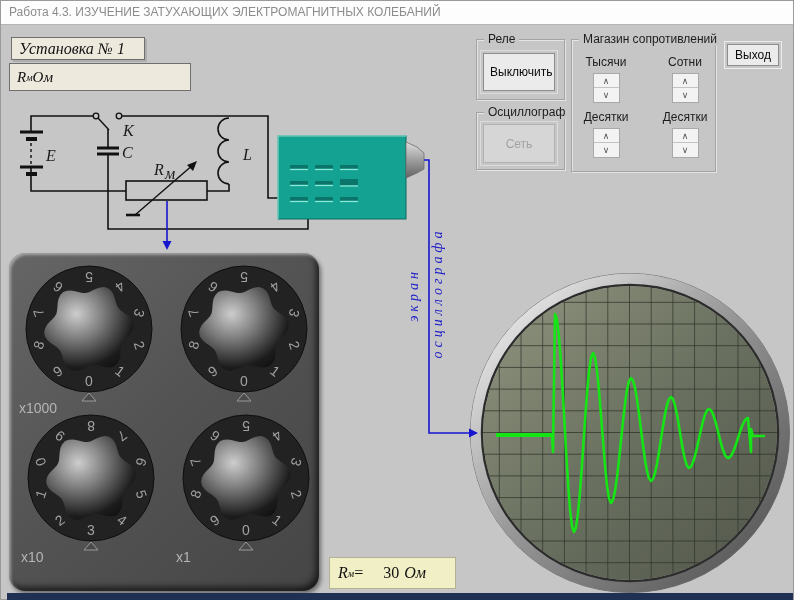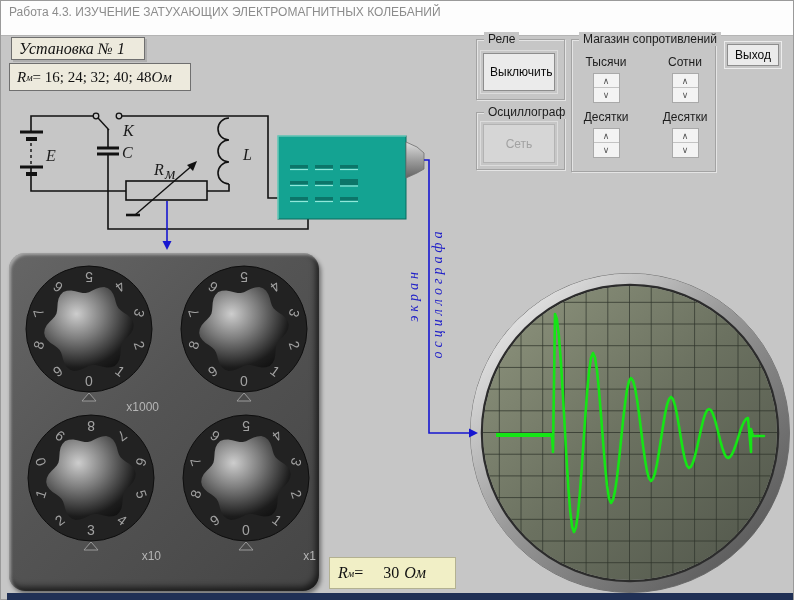--- a/index.html
+++ b/index.html
@@ -1,18 +1,18 @@
 <!DOCTYPE html>
 <html><head>
 <meta charset="utf-8">
 <style>
   html,body{margin:0;padding:0;width:794px;height:600px;overflow:hidden;}
   body{font-family:"Liberation Sans",sans-serif;}
   .window{position:relative;width:794px;height:600px;background:#c6c6c6;border:1px solid #9a9a9a;box-sizing:border-box;}
-  .titlebar{position:absolute;left:0;top:0;width:100%;height:35px;background:#fdfdfd;border-bottom:1px solid #b4b4b4;box-sizing:border-box;}
+  .titlebar{position:absolute;left:0;top:0;width:100%;height:24px;background:#fdfdfd;border-bottom:1px solid #b4b4b4;box-sizing:border-box;}
   .titlebar .title{position:absolute;left:8px;top:4px;font-size:12px;color:#8c8c8c;white-space:nowrap;}
   .bottom-strip{position:absolute;left:6px;right:0;top:592px;height:7px;background:#203055;}
 
   
   .info-box{position:absolute;background:#edeadd;border:1px solid #6f6f6f;box-sizing:border-box;
             font-family:"Liberation Serif",serif;color:#111;display:flex;align-items:center;padding:0 7px;}
   .box-setup{left:10px;top:36px;width:134px;height:23px;font-size:16px;font-style:italic;box-shadow:2px 2px 0 #aeaeae;}
   .box-rvalues{left:8px;top:62px;width:182px;height:28px;font-size:15px;}
   .serif-it{font-style:italic;}
   sub{font-size:10px;}
@@ -31,21 +31,21 @@
   .spinner{width:25px;margin:0 auto;border:1px solid #a9a9a9;background:#f3f3f3;}
   .spin{display:block;width:100%;height:14px;background:#f3f3f3;border:none;border-bottom:1px solid #c3c3c3;
         font-size:9px;line-height:12px;color:#555;padding:0;}
   .spin.down{border-bottom:none;}
 
   
   .knob-panel{position:absolute;left:8px;top:252px;width:310px;height:338px;border-radius:16px;
     background:linear-gradient(135deg,#666 0%,#545454 45%,#454545 100%);
     box-shadow:inset 2px 2px 3px rgba(255,255,255,.45), inset -3px -4px 6px rgba(0,0,0,.65), 2px 3px 4px rgba(0,0,0,.45);}
   .knob{position:absolute;width:140px;height:140px;}
-  .knob-label{position:absolute;width:140px;text-align:right;font-size:12px;color:#b5b5b5;}
+  .knob-label{position:absolute;width:140px;text-align:left;font-size:14px;color:#b5b5b5;}
 
   
   .readout{position:absolute;left:328px;top:556px;width:127px;height:32px;background:#f1efc6;border:1px solid #b3b191;
     box-sizing:border-box;font-family:"Liberation Serif",serif;font-size:16px;color:#111;display:flex;align-items:center;padding-left:8px;}
   .readout .val{margin-left:20px;margin-right:5px;}
 
   
   .vlabel{position:absolute;font-family:"Liberation Serif",serif;font-style:italic;font-size:14px;color:#2020c8;
     letter-spacing:4px;transform:rotate(-90deg);white-space:nowrap;text-align:center;}
   .vlabel.w1{width:90px;left:368px;top:286px;}
@@ -61,21 +61,20 @@
   <div class="titlebar">
     <span class="title">Работа 4.3. ИЗУЧЕНИЕ ЗАТУХАЮЩИХ ЭЛЕКТРОМАГНИТНЫХ КОЛЕБАНИЙ</span>
   </div>
 
   <div class="info-box box-setup">
     <span>Установка № 1</span>
   </div>
   <div class="info-box box-rvalues">
     <span class="serif-it">R</span>
       <sub class="serif-it">м</sub>
-      <span> = 16; 24; 32; 40; 48 </span>
       <span class="serif-it">Ом</span>
   </div>
 
   <svg class="abs" style="left:467px;top:270px" width="324" height="324" viewBox="0 0 324 324">
     <defs>
       <linearGradient id="bezelGrad" x1="0" y1="0" x2="1" y2="1">
         <stop offset="0" stop-color="#fbfbfb"></stop>
           <stop offset="0.45" stop-color="#9a9a9a"></stop>
           <stop offset="1" stop-color="#4c4c4c"></stop>
       </linearGradient>

